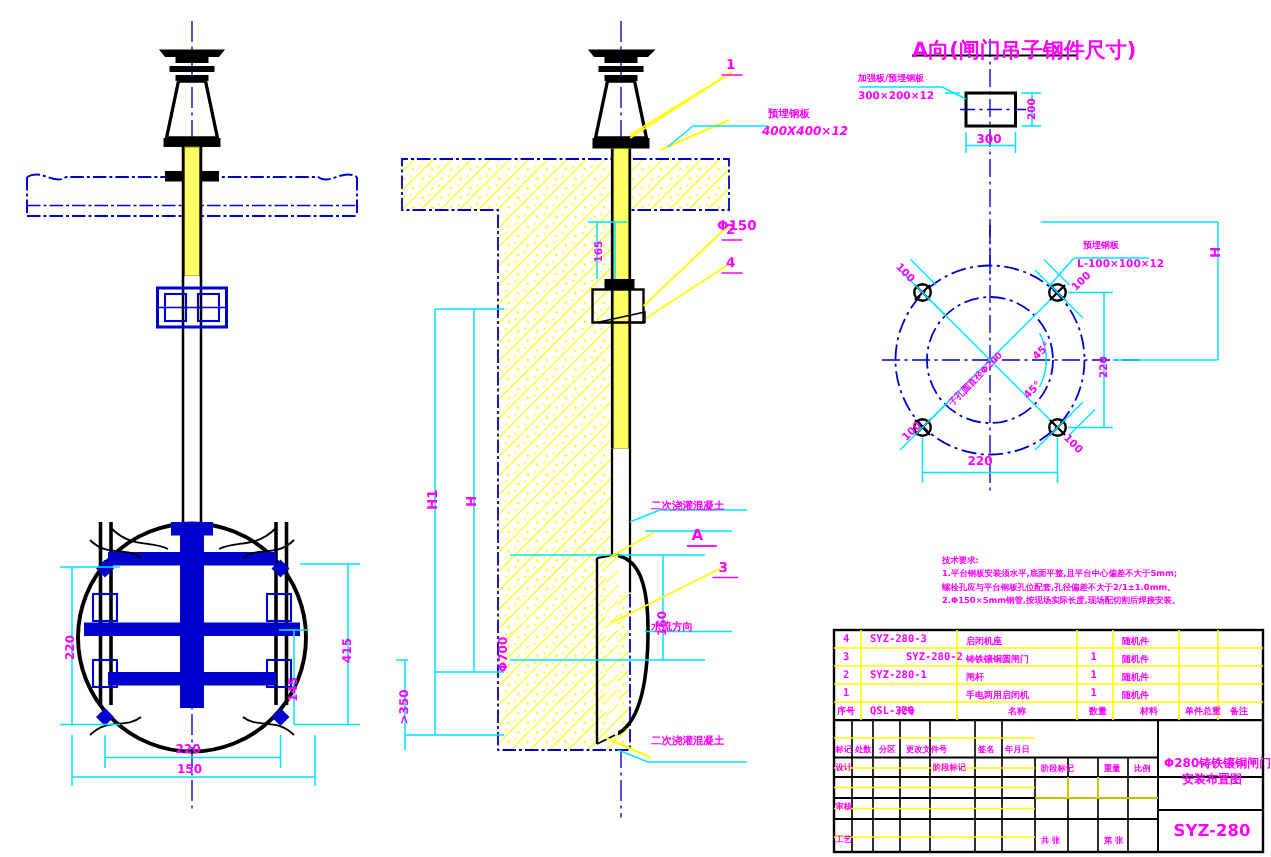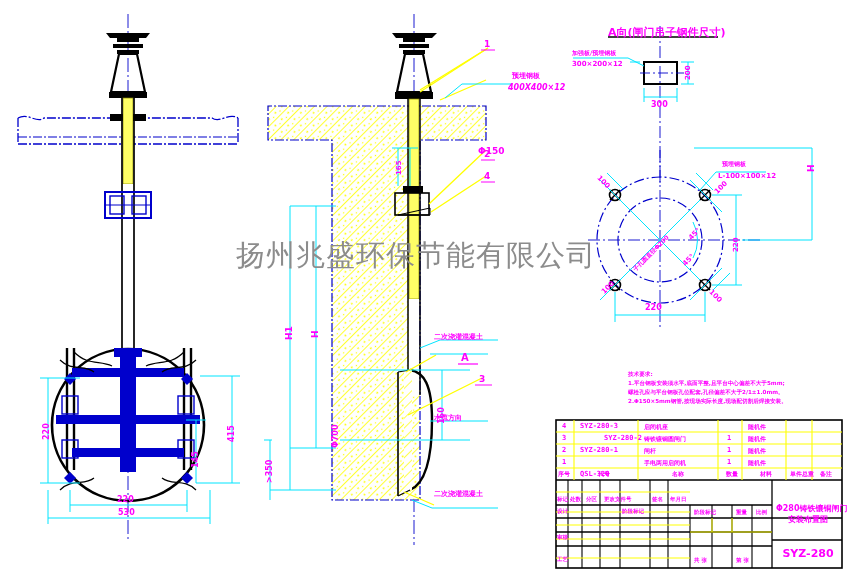--- a/index.html
+++ b/index.html
@@ -11,21 +11,21 @@
       font-size:29px;color:#8c8c8c;letter-spacing:1px;
       font-family:"DejaVu Sans",sans-serif;white-space:nowrap;
       pointer-events:none;}
   .lbl{position:absolute;color:#ff00ff;font-size:7px;font-weight:bold;
        white-space:nowrap;line-height:1.15;font-family:"DejaVu Sans",sans-serif;}
   .dim{position:absolute;color:#ff00ff;font-size:8px;font-weight:bold;
        white-space:nowrap;font-family:"DejaVu Sans",sans-serif;}
   .rot90{transform:rotate(-90deg);transform-origin:left top;}
   .rotn45{transform:rotate(-45deg);transform-origin:left top;}
   .rot45{transform:rotate(45deg);transform-origin:left top;}
-  .ttl{position:absolute;color:#ff00ff;font-size:11px;font-weight:bold;
+  .ttl{position:absolute;color:#ff00ff;font-size:14px;font-weight:bold;
        white-space:nowrap;text-align:center;}
   .note{position:absolute;color:#ff00ff;font-size:5.6px;font-weight:bold;
         line-height:1.55;white-space:nowrap;}
   .tbtxt{position:absolute;color:#ff00ff;font-size:6px;font-weight:bold;
          white-space:nowrap;}
   .tbnum{position:absolute;color:#ff00ff;font-size:7px;font-weight:bold;
          white-space:nowrap;font-family:"DejaVu Sans Mono",monospace;}
   .tbbig{position:absolute;color:#ff00ff;font-size:8px;font-weight:bold;
          white-space:nowrap;text-align:center;}
   .leadnum{position:absolute;color:#ff00ff;font-size:9px;font-weight:bold;}
@@ -357,27 +357,26 @@
         <line x1="556" y1="525" x2="690" y2="525"></line>
         <line x1="556" y1="539" x2="690" y2="539"></line>
         <line x1="556" y1="558" x2="690" y2="558"></line>
         <line x1="690" y1="532" x2="772" y2="532"></line>
         <line x1="712" y1="518" x2="712" y2="532"></line>
         <line x1="732" y1="518" x2="732" y2="532"></line>
       </g>
     </g>
   </svg>
 
-  <div class="wm">扬州兆盛环保节能有限公司</div>
 
   <div class="dim rot90" style="left:42px;top:440px;">220</div>
   <div class="dim rot90" style="left:227px;top:442px;">415</div>
   <div class="dim rot90" style="left:191px;top:468px;">145</div>
   <div class="dim" style="left:117px;top:495px;">220</div>
-  <div class="dim" style="left:118px;top:508px;">530</div>
+  <div class="dim" style="left:118px;top:508px;">150</div>
 
   <div class="lbl" style="left:512px;top:72px;">预埋钢板</div>
   <div class="lbl" style="left:508px;top:83px;font-size:8px;font-style:italic;">400X400×12</div>
   <div class="lbl" style="left:478px;top:146px;font-size:9px;">Φ150</div>
   <div class="lbl" style="left:434px;top:333px;">二次浇灌混凝土</div>
   <div class="lbl" style="left:434px;top:490px;">二次浇灌混凝土</div>
   <div class="lbl" style="left:434px;top:414px;">水流方向</div>
   <div class="lbl" style="left:461px;top:352px;font-size:10px;">A</div>
 
   <div class="dim rot90" style="left:395px;top:175px;font-size:7px;">165</div>
@@ -388,21 +387,21 @@
   <div class="dim rot90" style="left:437px;top:424px;font-size:8px;">160</div>
 
   <div class="leadnum" style="left:484px;top:39px;">1</div>
   <div class="leadnum" style="left:484px;top:149px;">2</div>
   <div class="leadnum" style="left:484px;top:171px;">4</div>
   <div class="leadnum" style="left:479px;top:374px;">3</div>
 
   <div class="ttl" style="left:608px;top:25px;">A向(闸门吊子钢件尺寸)</div>
   <div class="lbl" style="left:572px;top:50px;font-size:6px;">加强板/预埋钢板</div>
   <div class="lbl" style="left:572px;top:60px;font-size:7px;">300×200×12</div>
-  <div class="dim" style="left:651px;top:100px;">300</div>
+  <div class="dim" style="left:651px;top:88px;">300</div>
   <div class="dim rot90" style="left:684px;top:80px;font-size:7px;">200</div>
 
   <div class="lbl" style="left:722px;top:161px;font-size:6px;">预埋钢板</div>
   <div class="lbl" style="left:718px;top:172px;font-size:7px;">L-100×100×12</div>
   <div class="lbl rotn45" style="left:632px;top:268px;font-size:6px;">子孔圆直径Φ200</div>
   <div class="dim" style="left:645px;top:303px;">220</div>
   <div class="dim rot90" style="left:732px;top:252px;font-size:7px;">220</div>
   <div class="dim rot45" style="left:601px;top:174px;font-size:7px;">100</div>
   <div class="dim rotn45" style="left:713px;top:190px;font-size:7px;">100</div>
   <div class="dim rotn45" style="left:600px;top:290px;font-size:7px;">100</div>

